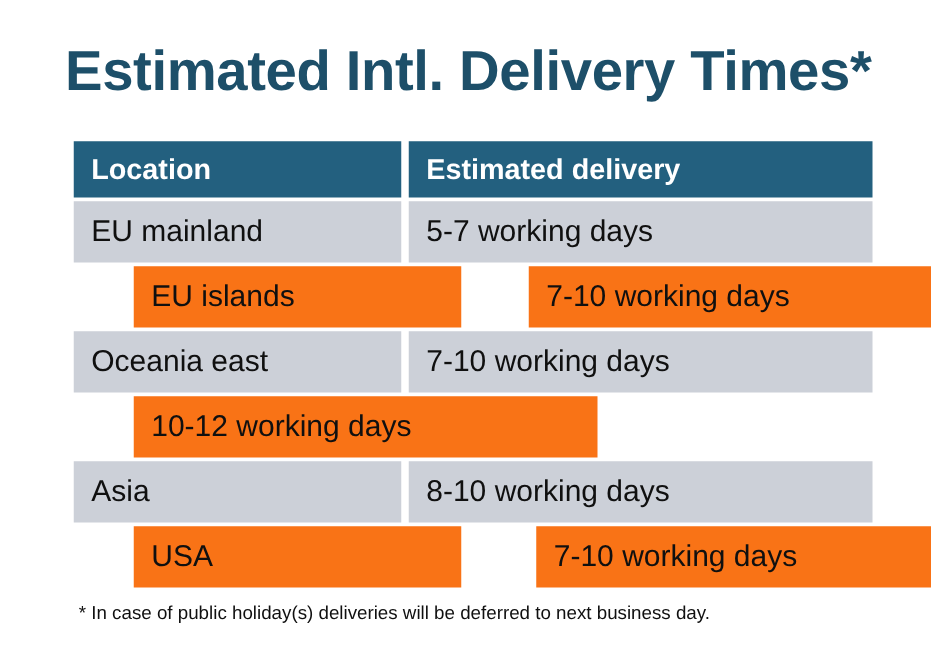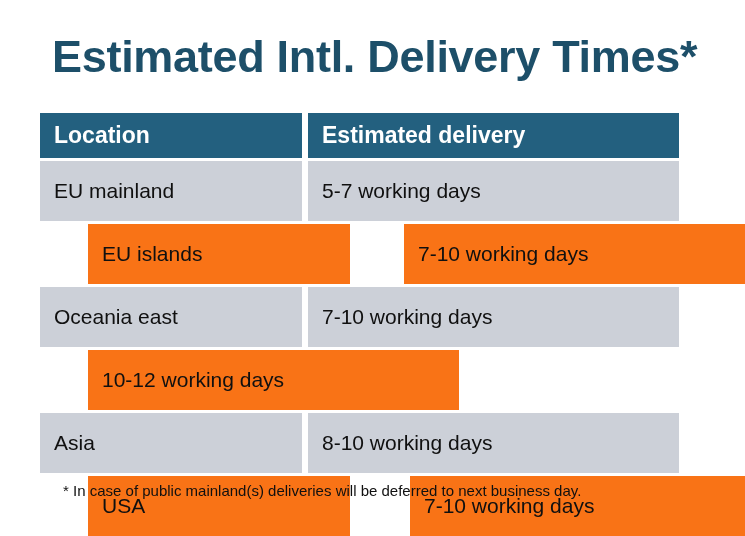--- a/index.html
+++ b/index.html
@@ -29,41 +29,41 @@
     font-weight: bold;
     letter-spacing: -0.3px;
     color: #1d4f69;
     line-height: 42px;
     white-space: nowrap;
   }
 
   
   .delivery-table {
     position: absolute;
-    left: 40px;
+    left: 59px;
     top: 113px;
     width: 639px;
   }
   .t-row {
     display: flex;
     width: 100%;
     margin-bottom: 3px;
     column-gap: 6px;
   }
   .t-row:last-child {
     margin-bottom: 0;
     gap: 12px;
   }
   .t-cell {
     box-sizing: border-box;
-    height: 60px;
+    height: 49px;
     display: flex;
     align-items: center;
     padding-left: 14px;
-    font-size: 21px;
+    font-size: 24px;
     color: #101010;
     overflow: hidden;
     white-space: nowrap;
   }
   .col-location {
     width: 262px;
     flex: 0 0 262px;
   }
   .col-delivery {
     width: 371px;
@@ -137,15 +137,15 @@
       <div class="t-cell col-delivery">8-10 working days</div>
     </div>
 
     <div class="t-row band-light">
       <div class="t-cell col-location">USA</div>
       <div class="t-cell col-delivery">7-10 working days</div>
     </div>
 
   </div>
 
-  <div class="footnote">* In case of public mainland(s) deliveries will be deferred to next business day.</div>
+  <div class="footnote">* In case of public holiday(s) deliveries will be deferred to next business day.</div>
 
 </div>
 
 </body></html>

